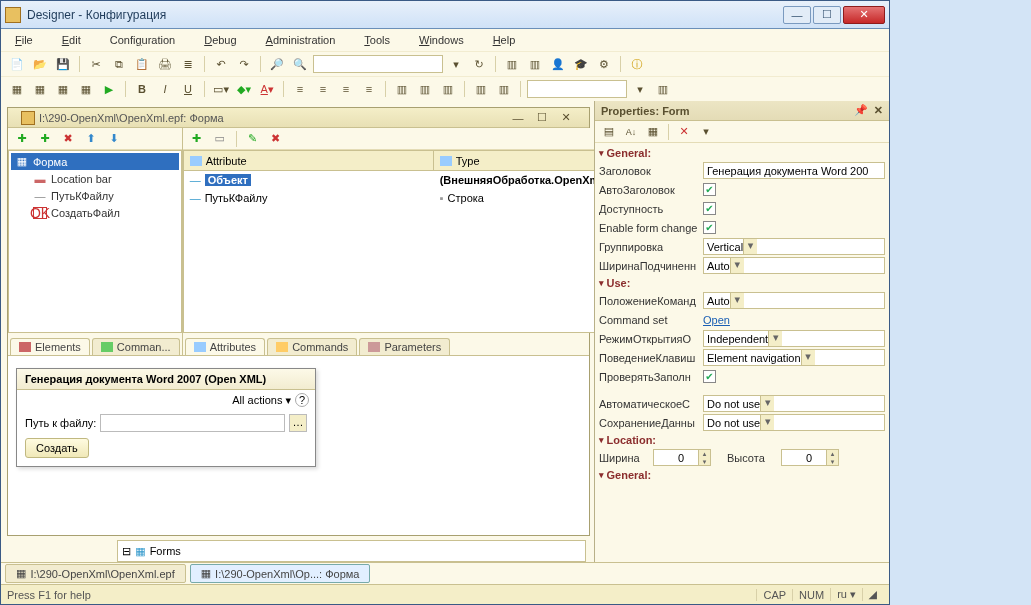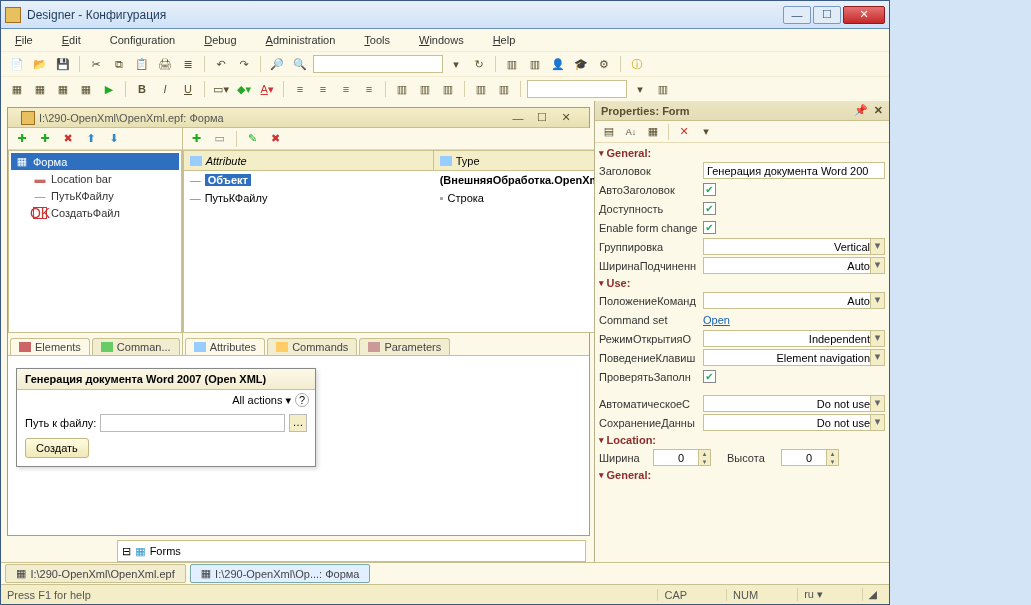--- a/index.html
+++ b/index.html
@@ -24,21 +24,21 @@
   .panelheader{height:20px;background:linear-gradient(#ece5c4,#e4dcb6);border-bottom:1px solid #c9c090;display:flex;align-items:center;padding:0 6px;font-weight:bold;color:#5a5030;}
   .panelheader .sp{flex:1;}
   .ptoolbar{height:22px;display:flex;align-items:center;gap:2px;padding:0 4px;border-bottom:1px solid #e4dcb6;}
   .props{flex:1;overflow:auto;padding:2px 4px;}
   .sect{color:#8b2d2d;font-weight:bold;padding:2px 0;display:flex;align-items:center;gap:3px;}
   .sect::before{content:"▾";font-size:9px;color:#8b2d2d;}
   .prow{display:flex;align-items:center;height:19px;gap:4px;}
   .plabel{width:100px;color:#333;white-space:nowrap;overflow:hidden;}
   .pval{flex:1;display:flex;align-items:center;}
   .pval input[type=text]{width:100%;height:17px;border:1px solid #c9c090;padding:0 3px;background:#fff;}
-  .pval .combo{width:100%;height:17px;border:1px solid #c9c090;background:#fff;display:flex;align-items:center;padding:0 3px;justify-content:flex-end;}
+  .pval .combo{width:100%;height:17px;border:1px solid #c9c090;background:#fff;display:flex;align-items:center;padding:0 3px;justify-content:flex-start;}
   .combo .dd{width:14px;text-align:center;background:#f4eec8;border-left:1px solid #c9c090;margin-right:-3px;height:15px;line-height:13px;color:#666;}
   .chk{width:13px;height:13px;border:1px solid #888;background:#fff;display:flex;align-items:center;justify-content:center;font-size:10px;color:#2a5;}
   .link{color:#1a5fb4;text-decoration:underline;}
   .spin{display:flex;align-items:center;gap:0;}
   .spin input{width:46px;height:17px;border:1px solid #c9c090;text-align:right;padding-right:14px;}
   .spin .sb{width:13px;height:17px;border:1px solid #c9c090;background:#f4eec8;display:flex;flex-direction:column;margin-left:-1px;}
   .spin .sb div{flex:1;text-align:center;font-size:7px;line-height:7px;color:#666;}
   
   .mdi{flex:1;border:1px solid #a8a070;background:#fcf9e8;display:flex;flex-direction:column;margin-bottom:4px;min-height:0;}
   .mdititle{height:20px;background:linear-gradient(#f4eec8,#e8e0b4);display:flex;align-items:center;padding:0 13px;gap:4px;border-bottom:1px solid #c9c090;}
@@ -64,21 +64,21 @@
   .preview{margin-top:4px;border:1px solid #888;background:#fff;width:300px;padding:0;box-shadow:2px 2px 4px rgba(0,0,0,.15);}
   .preview .pvhead{background:linear-gradient(#fcf9e8,#f2ecd0);padding:4px 8px;font-weight:bold;border-bottom:1px solid #c9c090;}
   .preview .pvbar{display:flex;justify-content:flex-end;padding:3px 6px;gap:4px;align-items:center;}
   .preview .pvrow{display:flex;align-items:center;padding:4px 8px;gap:4px;}
   .preview input[type=text]{flex:1;height:18px;border:1px solid #bbb;}
   .preview .dots{width:18px;height:18px;border:1px solid #bbb;background:#f4eec8;text-align:center;line-height:14px;}
   .preview button{padding:3px 10px;border:1px solid #c0b880;background:linear-gradient(#fffbe0,#f0e8b8);border-radius:3px;margin:2px 8px 8px;}
   .bottombar{display:flex;height:22px;align-items:center;background:#fcf9e8;border-top:1px solid #c9c090;}
   .doctab{padding:2px 10px;border:1px solid #c9c090;background:#f2ecd0;margin-left:4px;display:flex;align-items:center;gap:4px;color:#444;border-radius:2px;}
   .doctab.active{background:#e2efff;border-color:#7aa;}
-  .status{height:20px;background:#f4eec8;border-top:1px solid #c9c090;display:flex;align-items:center;padding:1px 6px;color:#555;gap:33px;}
+  .status{height:20px;background:#f4eec8;border-top:1px solid #c9c090;display:flex;align-items:center;padding:1px 6px;color:#555;}
   .status .sp{flex:1;}
   .scell{border-left:1px solid #d8d0a8;padding:0 6px;}
   .formsplit{display:flex;flex:1;min-height:0;}
 </style>
 </head>
 <body>
 
 <div class="window">
 
   <div class="titlebar">
@@ -222,21 +222,21 @@
           <div class="pane" style="flex:1;">
             <div class="ptb">
               <div class="tbtn" style="color:#2a2;">✚</div>
               <div class="tbtn" style="color:#888;">▭</div>
               <div class="tsep"></div>
               <div class="tbtn" style="color:#2a2;">✎</div>
               <div class="tbtn" style="color:#c33;">✖</div>
             </div>
             <div class="attrgrid">
               <div class="gridhead">
-                <div class="gh" style="width:250px;font-style:italic;">
+                <div class="gh" style="width:250px;">
                     <span class="tabico" style="background:#9cf;"></span>
                     <span>Attribute</span>
                   </div>
                 <div class="gh" style="flex:1;">
                     <span class="tabico" style="background:#9cf;"></span>
                     <span>Type</span>
                   </div>
               </div>
               <div class="gridbody">
                 <div class="grow">

